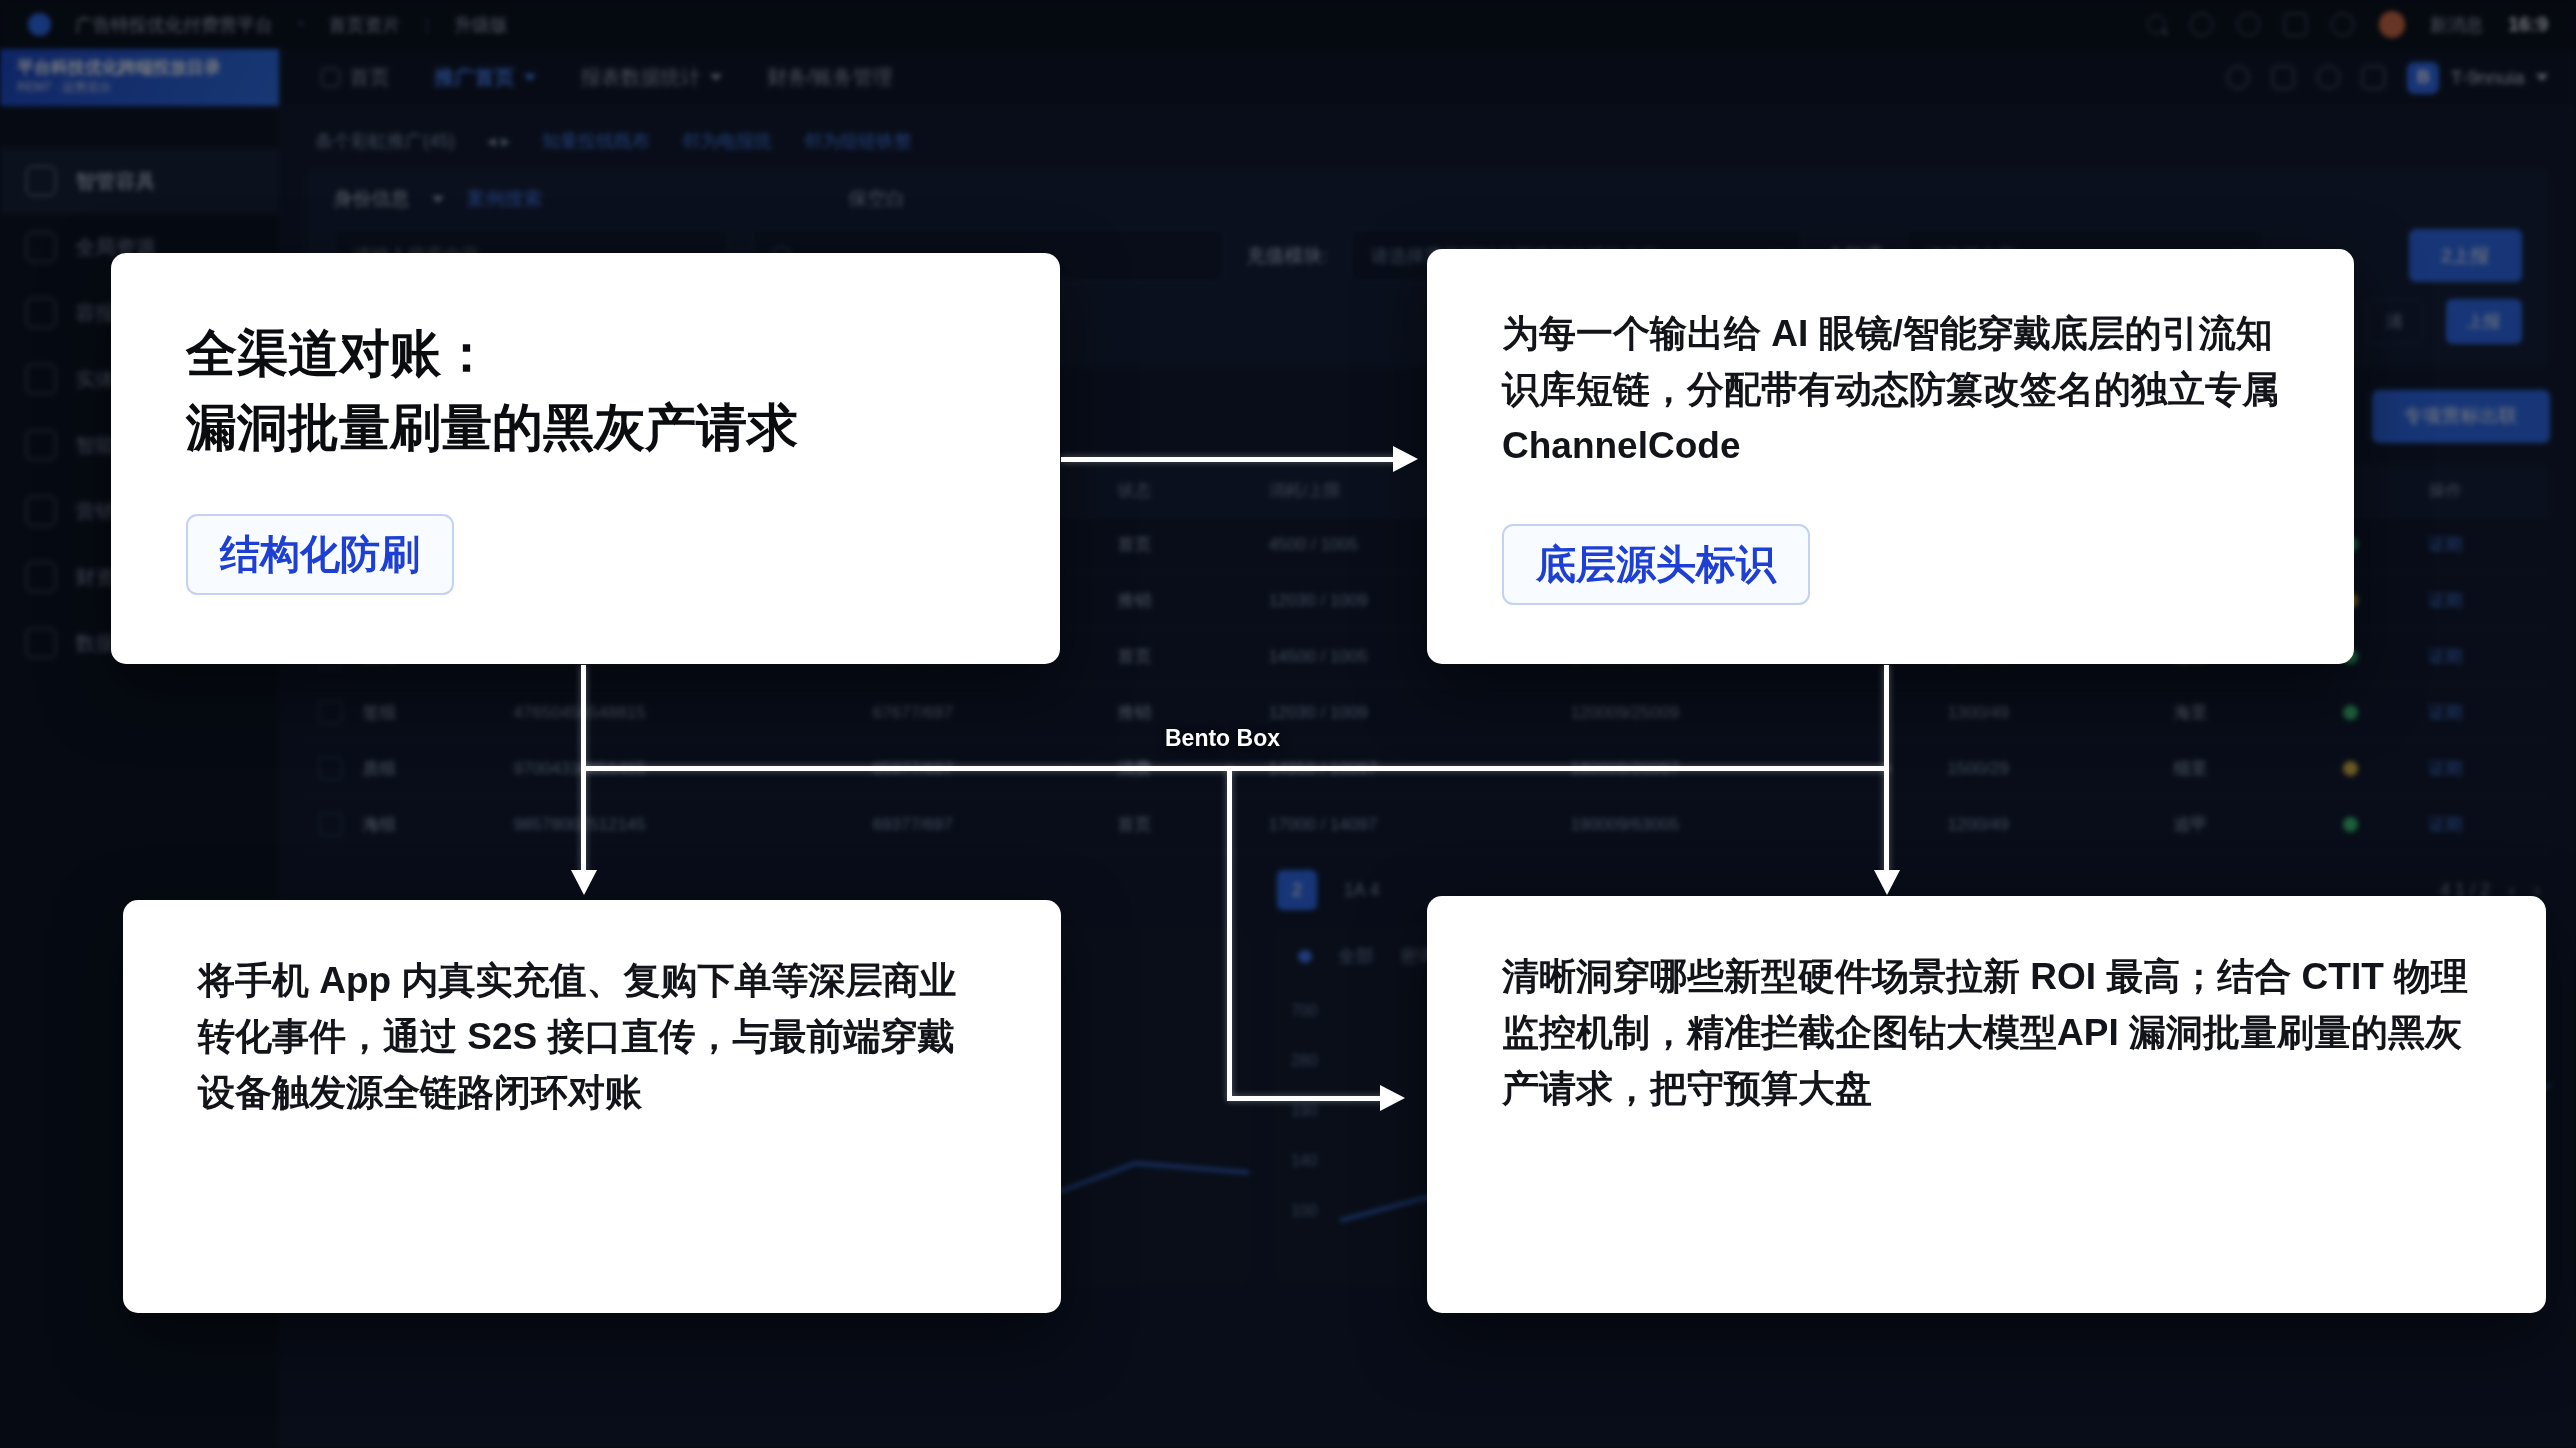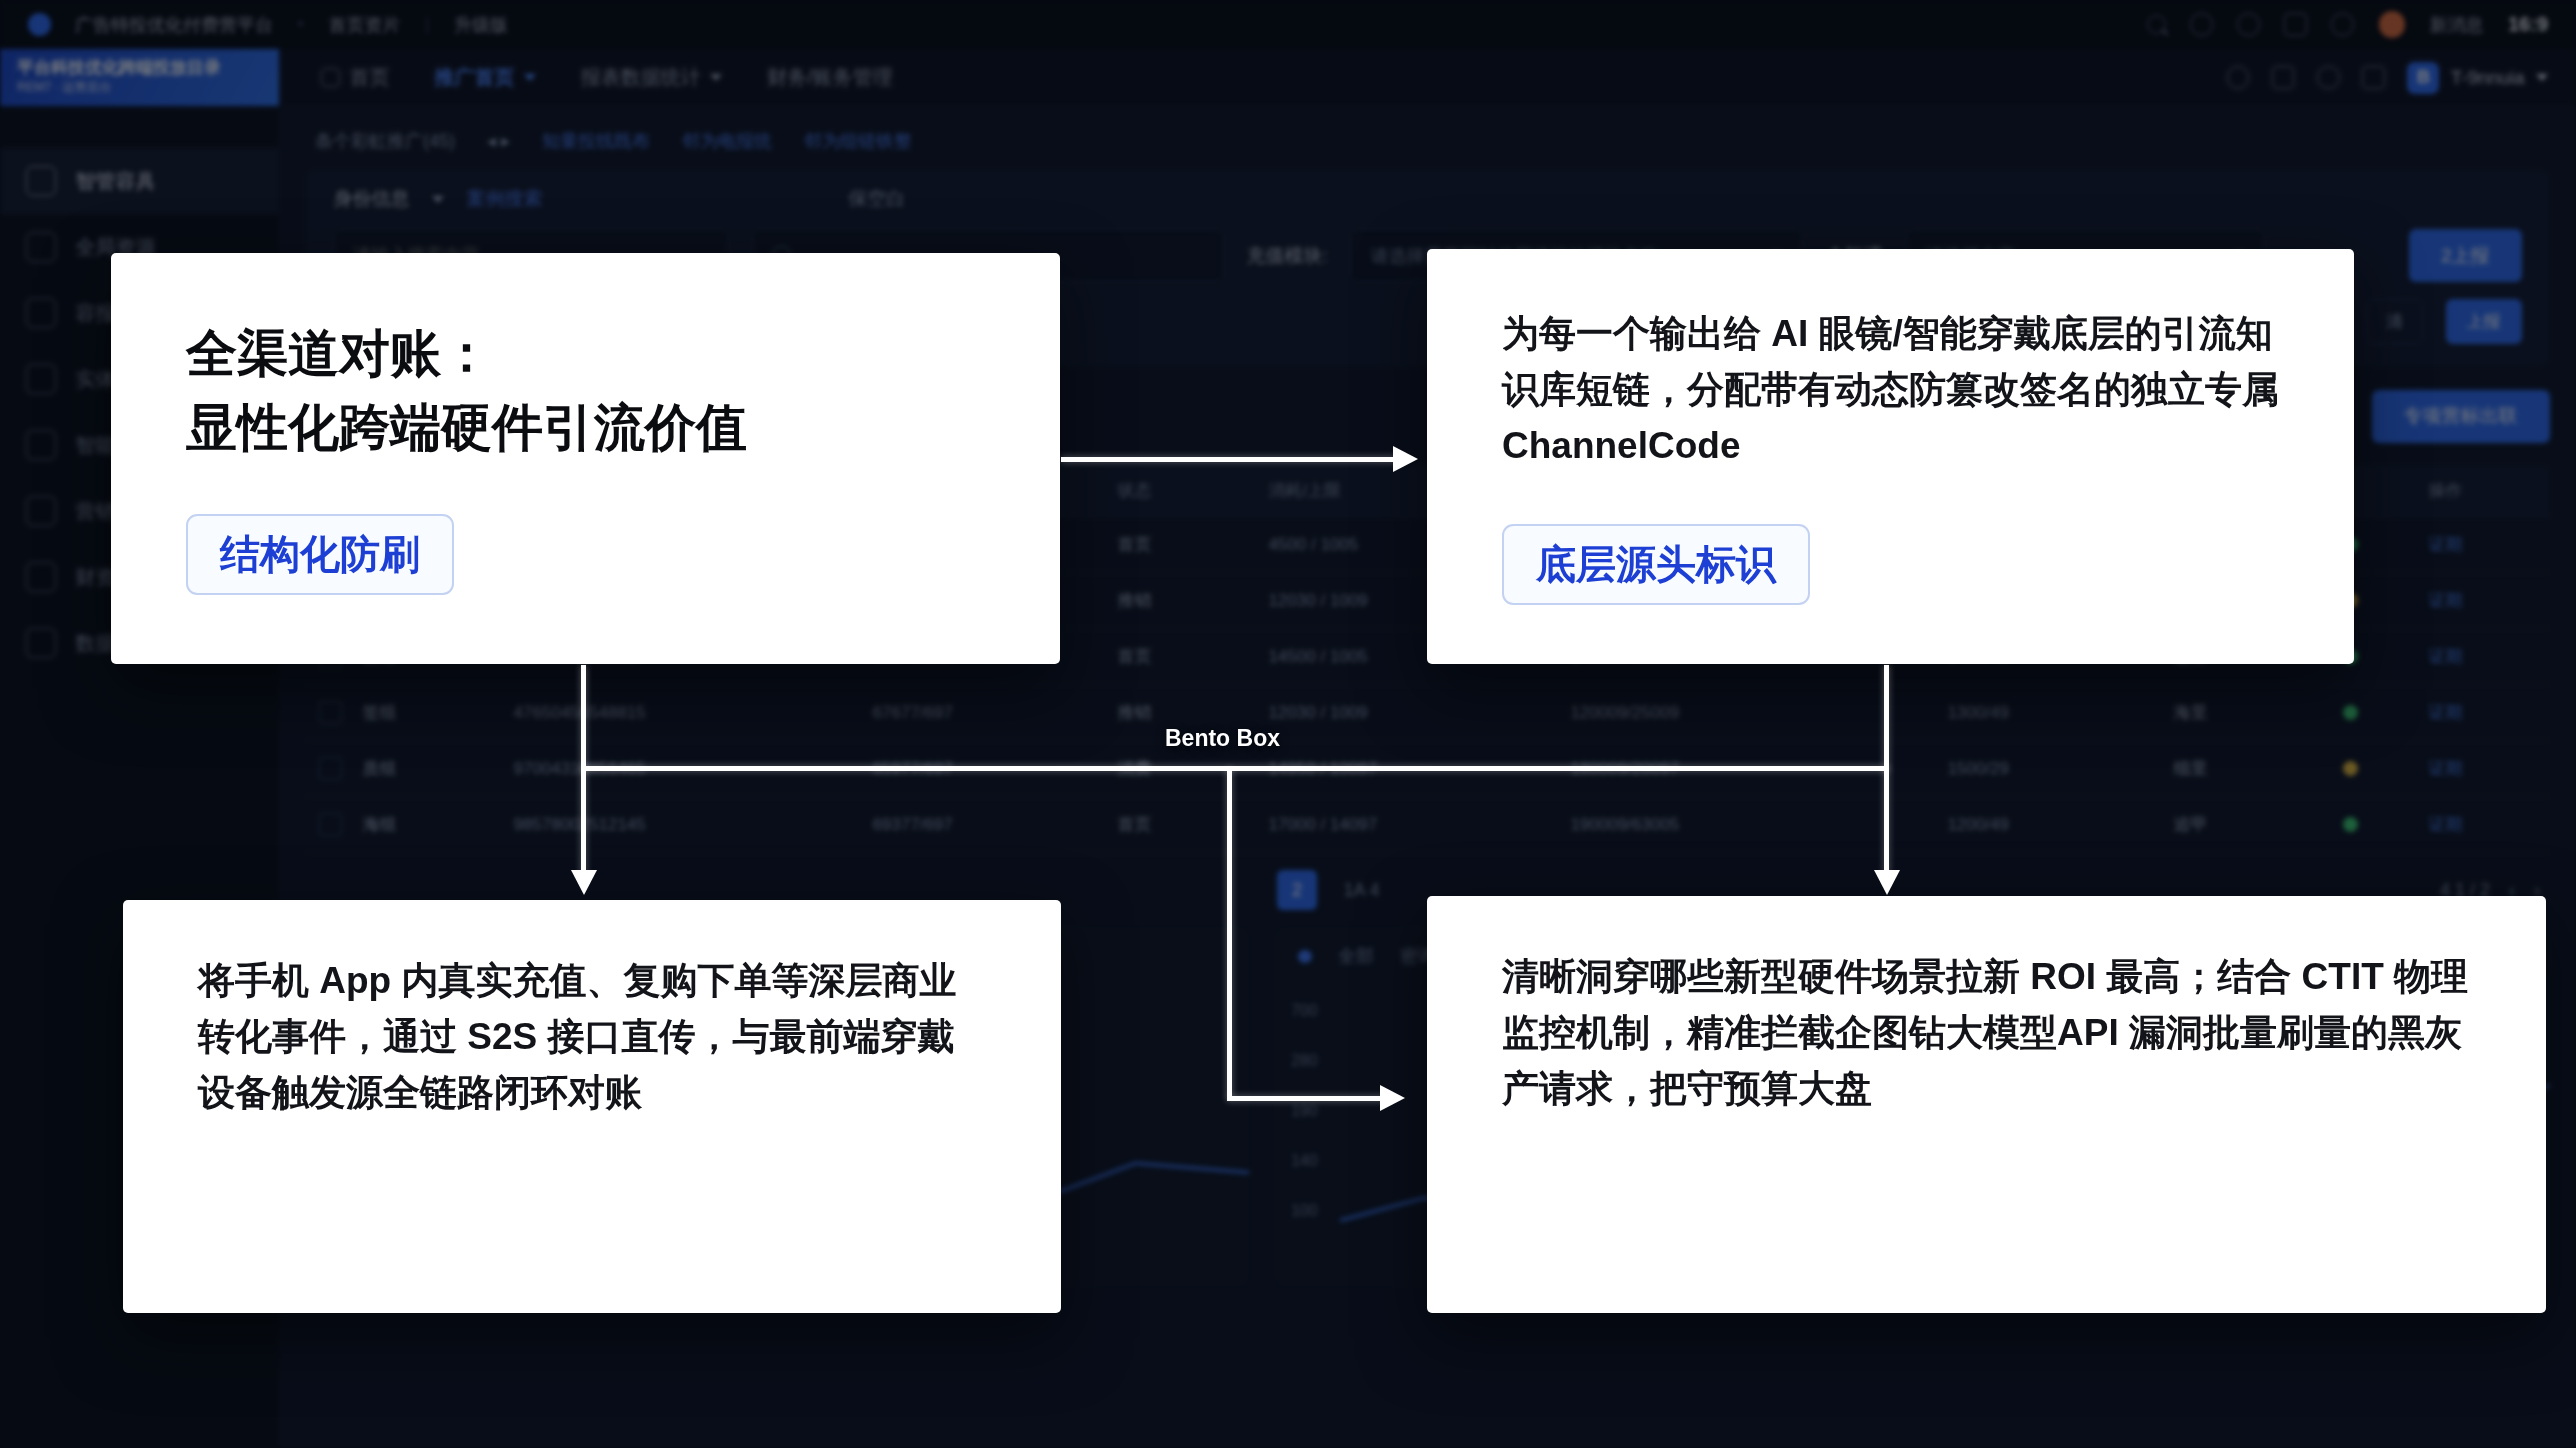--- a/index.html
+++ b/index.html
@@ -78,21 +78,21 @@
   .chart-right{flex:1;}
   .ch-head{display:flex;align-items:center;gap:26.4px;padding:17px 24.5px;font-size:18px;color:#7f8bab;}
   .leg-dot{width:13.2px;height:13.2px;border-radius:50%;background:#3d74f0;}
   .yaxis{position:absolute;left:17px;top:75px;display:flex;flex-direction:column;gap:32px;font-size:16px;color:#6f7b96;}
   .ch-svg{position:absolute;left:66px;right:0;bottom:9.4px;height:226px;width:calc(100% - 66px);}
   .ch-svg-left{width:100%;height:189px;}
   .marker{position:absolute;width:15px;height:15px;background:#3d74f0;border-radius:2.8px;left:16%;top:54%;}
 
   
   .fg{position:absolute;inset:0;z-index:5;}
-  .card{position:absolute;background:#fff;border-radius:5px;box-shadow:0 24.5px 66px rgba(0,0,0,.5);
+  .card{position:absolute;background:#fff;border-radius:15px;box-shadow:0 24.5px 66px rgba(0,0,0,.5);
         padding:64px 75px;box-sizing:border-box;}
   .card1{left:111px;top:253px;width:949px;height:411px;}
   .card2{left:1427px;top:249px;width:927px;height:415px;padding-top:57px;}
   .card3{left:123px;top:900px;width:938px;height:413px;padding-top:53px;}
   .card4{left:1427px;top:896px;width:1119px;height:417px;padding-top:53px;}
   .card-title{font-size:51px;line-height:1.45;font-weight:800;color:#0b0c10;}
   .card-body{font-size:37px;line-height:1.52;font-weight:600;color:#131419;}
   .badge{display:inline-block;margin-top:49px;font-size:40px;font-weight:700;color:#1d3fd4;
          border:2.8px solid #c3d2f3;background:#f8fbff;border-radius:11.3px;padding:11.3px 32px;}
   .wline{position:absolute;background:#fff;box-shadow:0 0 7.5px rgba(255,255,255,.35);z-index:4;}
@@ -411,21 +411,21 @@
     <div class="wline" style="left:581px;top:766px;width:1308px;height:4.7px"></div>
     <div class="wline" style="left:1227px;top:768px;width:4.7px;height:330px"></div>
     <div class="wline" style="left:1227px;top:1096px;width:159px;height:4.7px"></div>
     <div class="arr arr-right" style="left:1380px;top:1085px"></div>
 
     <div class="bento-label">Bento Box</div>
 
     <section class="card card1">
       <div class="card-title">
         <div>全渠道对账：</div>
-        <div>显性化跨端硬件引流价值</div>
+        <div>漏洞批量刷量的黑灰产请求</div>
       </div>
       <div class="badge">结构化防刷</div>
     </section>
 
     <section class="card card2">
       <div class="card-body">为每一个输出给 AI 眼镜/智能穿戴底层的引流知识库短链，分配带有动态防篡改签名的独立专属 ChannelCode</div>
       <div class="badge">底层源头标识</div>
     </section>
 
     <section class="card card3">

